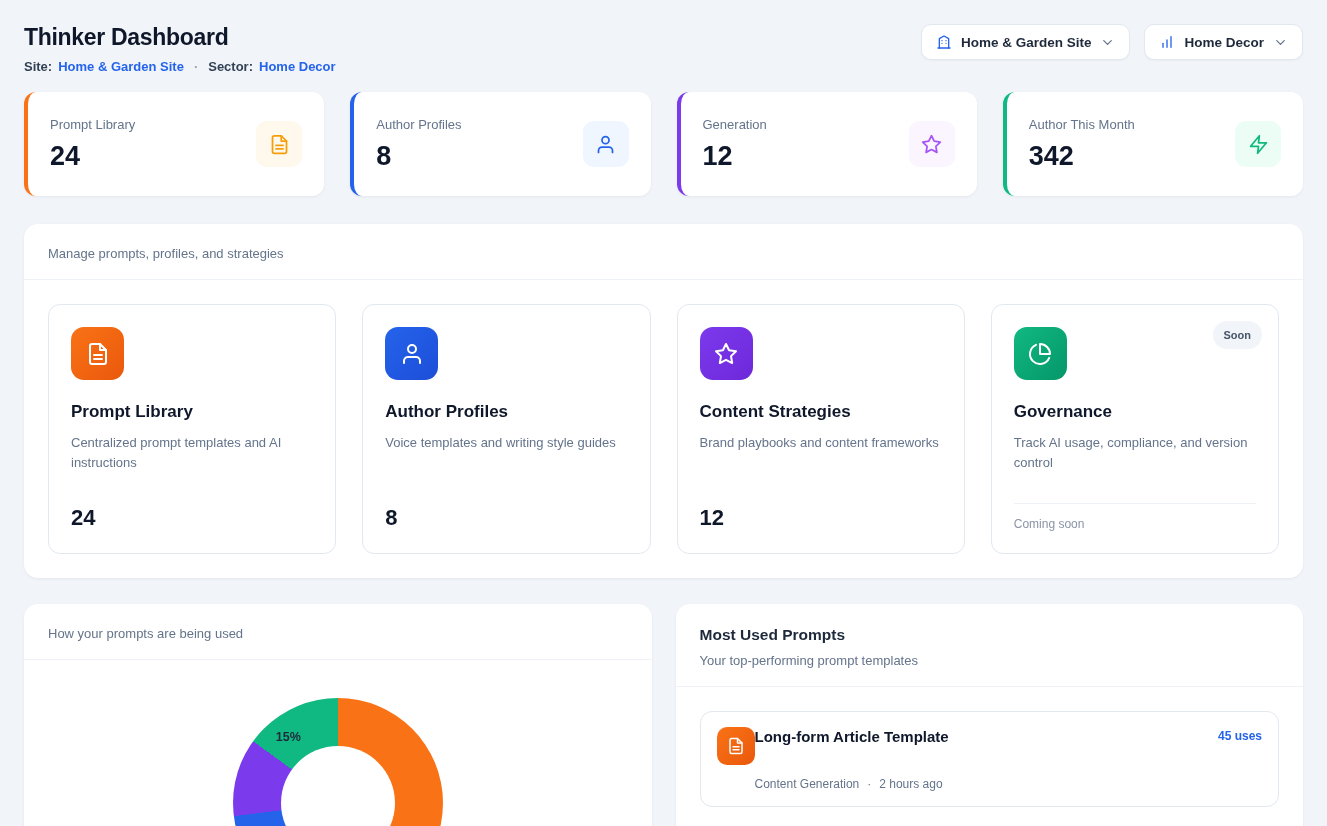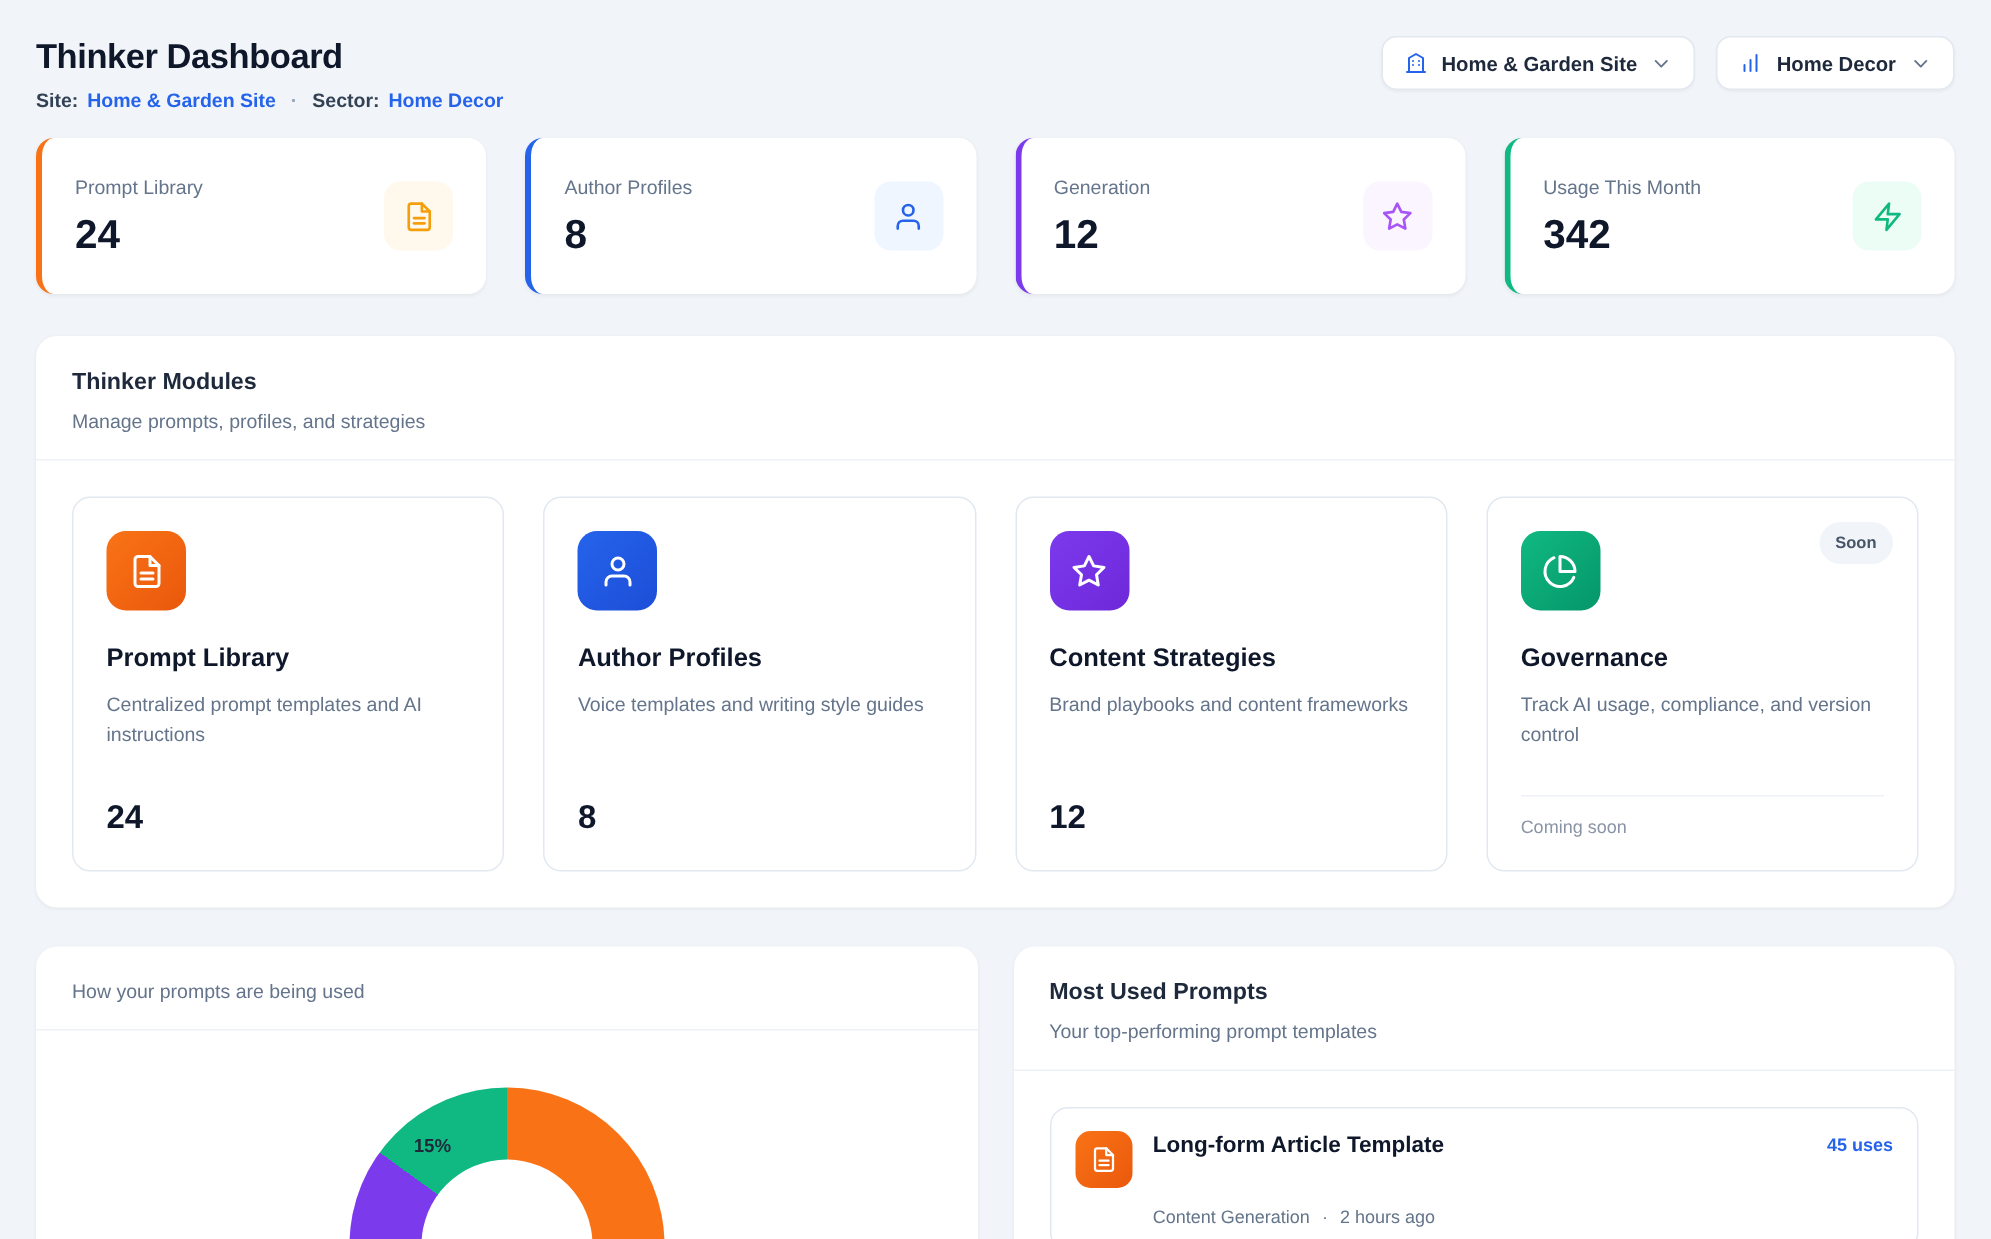--- a/index.html
+++ b/index.html
@@ -81,21 +81,21 @@
   .chart-area { display:flex; justify-content:center; padding-top:38px; }
   .donut { width:210px; height:210px; border-radius:50%; position:relative;
     background:conic-gradient(#f97316 0% 48%, #2563eb 48% 73%, #7c3aed 73% 85%, #10b981 85% 100%);
   }
   .donut::after { content:""; position:absolute; inset:48px; background:#fff; border-radius:50%; }
   .donut-label { position:absolute; left:43px; top:32px; z-index:2; font-size:12.5px; font-weight:700; color:#1e293b; }
 
   .prompt-list { padding:24px; }
   .prompt-item {
     border:1px solid #e2e8f0; border-radius:12px; padding:15px 16px;
-    display:flex; align-items:flex-start; gap:14px; cursor:pointer; background:#fff;
+    display:flex; align-items:flex-start; cursor:pointer; background:#fff;
   }
   .prompt-icon { width:38px; height:38px; border-radius:10px; flex:none;
     background:linear-gradient(135deg,#f97316,#ea580c); color:#fff;
     display:flex; align-items:center; justify-content:center; }
   .prompt-info { flex:1; }
   .prompt-title { font-size:15px; font-weight:700; color:#0f172a; margin-top:1px; margin-bottom:8px; }
   .prompt-meta { font-size:12px; color:#64748b; display:flex; gap:8px; align-items:center;margin-top:32px; }
   .prompt-uses { font-size:12px; font-weight:700; color:#2563eb; margin-top:2px; }
 
   svg { display:block; }
@@ -183,34 +183,33 @@
         <div class="stat-value">12</div>
       </div>
       <div class="stat-chip chip-purple">
         <svg width="21" height="21" viewBox="0 0 24 24" fill="none" stroke="currentColor" stroke-width="2" stroke-linecap="round" stroke-linejoin="round">
             <polygon points="12 2 15.09 8.26 22 9.27 17 14.14 18.18 21.02 12 17.77 5.82 21.02 7 14.14 2 9.27 8.91 8.26 12 2"></polygon>
           </svg>
       </div>
     </div>
     <div class="stat-card accent-green">
       <div>
-        <div class="stat-label">Usage This Month</div>
+        <div class="stat-label">Author This Month</div>
         <div class="stat-value">342</div>
       </div>
       <div class="stat-chip chip-green">
         <svg width="21" height="21" viewBox="0 0 24 24" fill="none" stroke="currentColor" stroke-width="2" stroke-linecap="round" stroke-linejoin="round">
             <polygon points="13 2 3 14 12 14 11 22 21 10 12 10 13 2"></polygon>
           </svg>
       </div>
     </div>
   </div>
 
   <div class="panel modules-panel">
     <div class="panel-header">
-      <div class="panel-title">Thinker Modules</div>
       <div class="panel-sub">Manage prompts, profiles, and strategies</div>
     </div>
     <div class="panel-divider"></div>
     <div class="modules-grid">
 
       <div class="module-card">
         <div class="module-icon mi-orange">
           <svg width="24" height="24" viewBox="0 0 24 24" fill="none" stroke="currentColor" stroke-width="2" stroke-linecap="round" stroke-linejoin="round">
               <path d="M14 2H6a2 2 0 0 0-2 2v16a2 2 0 0 0 2 2h12a2 2 0 0 0 2-2V8z"></path>
               <polyline points="14 2 14 8 20 8"></polyline>

